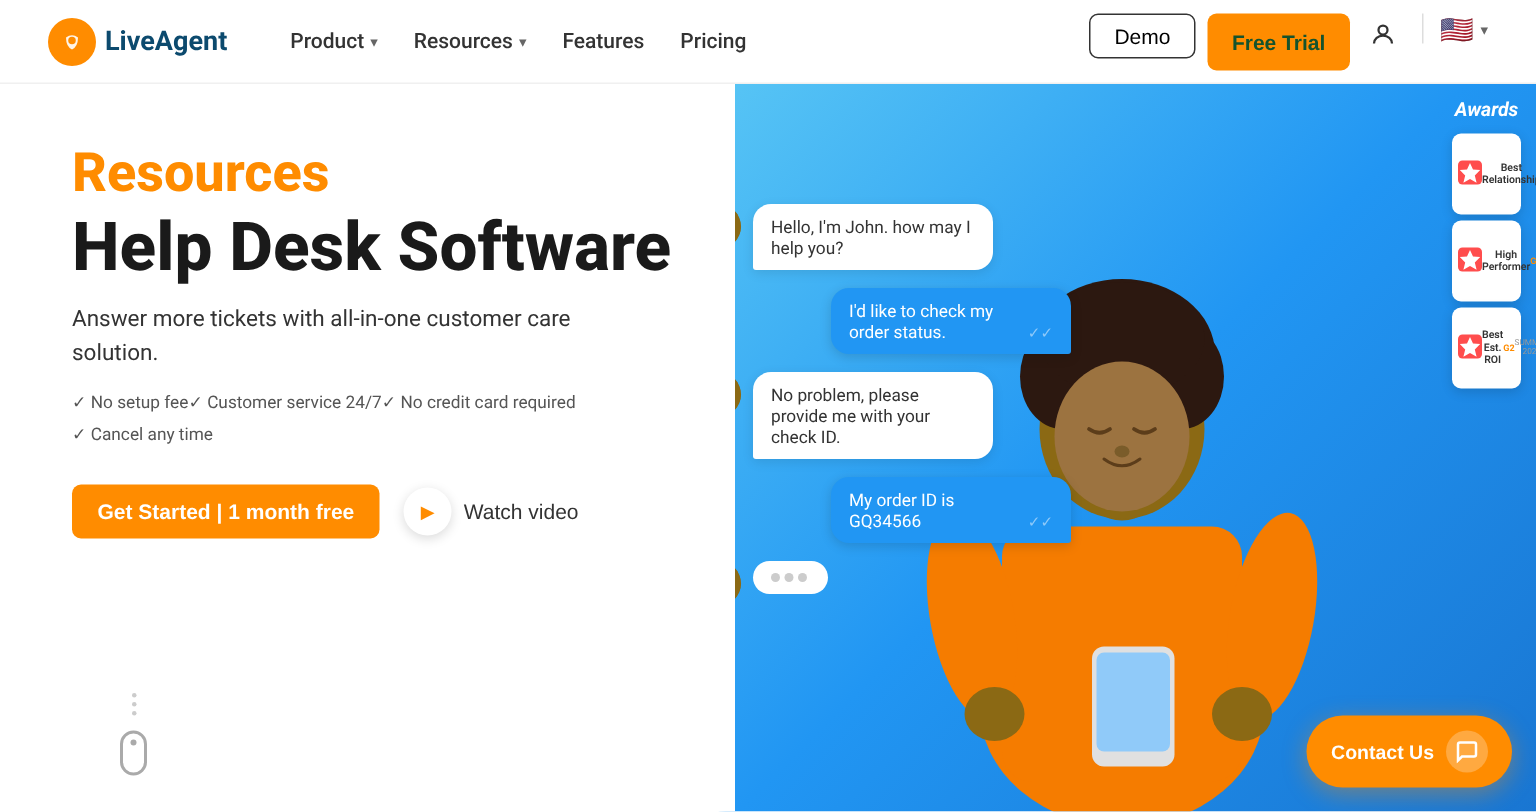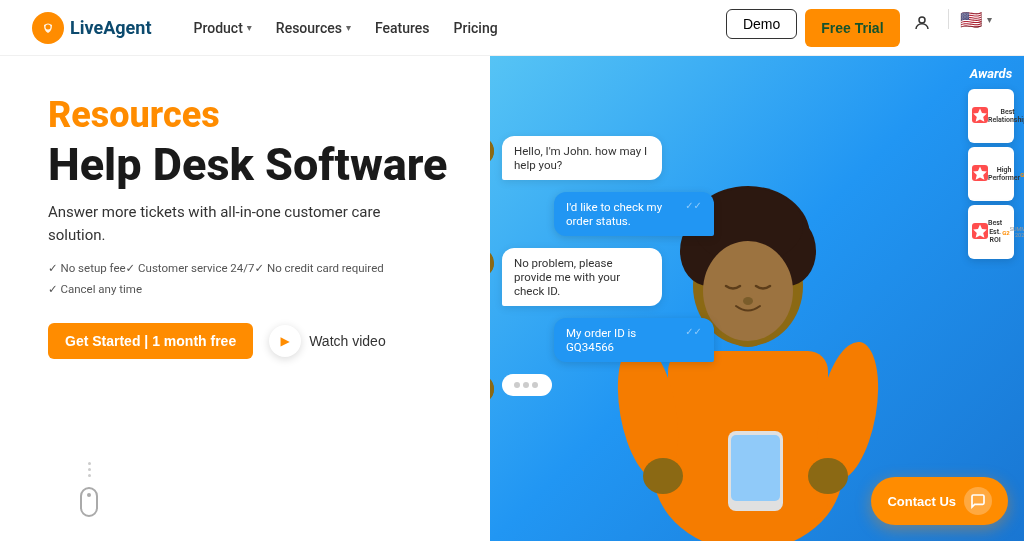--- a/index.html
+++ b/index.html
@@ -286,21 +286,21 @@
     .bubble-blue {
       background: #2196f3;
       border-radius: 12px 12px 2px 12px;
       padding: 8px 12px;
       font-size: 11.5px;
       color: white;
       max-width: 160px;
       margin-left: auto;
       box-shadow: 0 2px 8px rgba(0,0,0,0.15);
       display: flex;
-      align-items: flex-start;
+      align-items: flex-end;
       gap: 6px;
     }
     .bubble-check {
       color: #90caf9;
       font-size: 10px;
     }
     .bubble-row-right {
       display: flex;
       justify-content: flex-end;
       margin-bottom: 12px;

